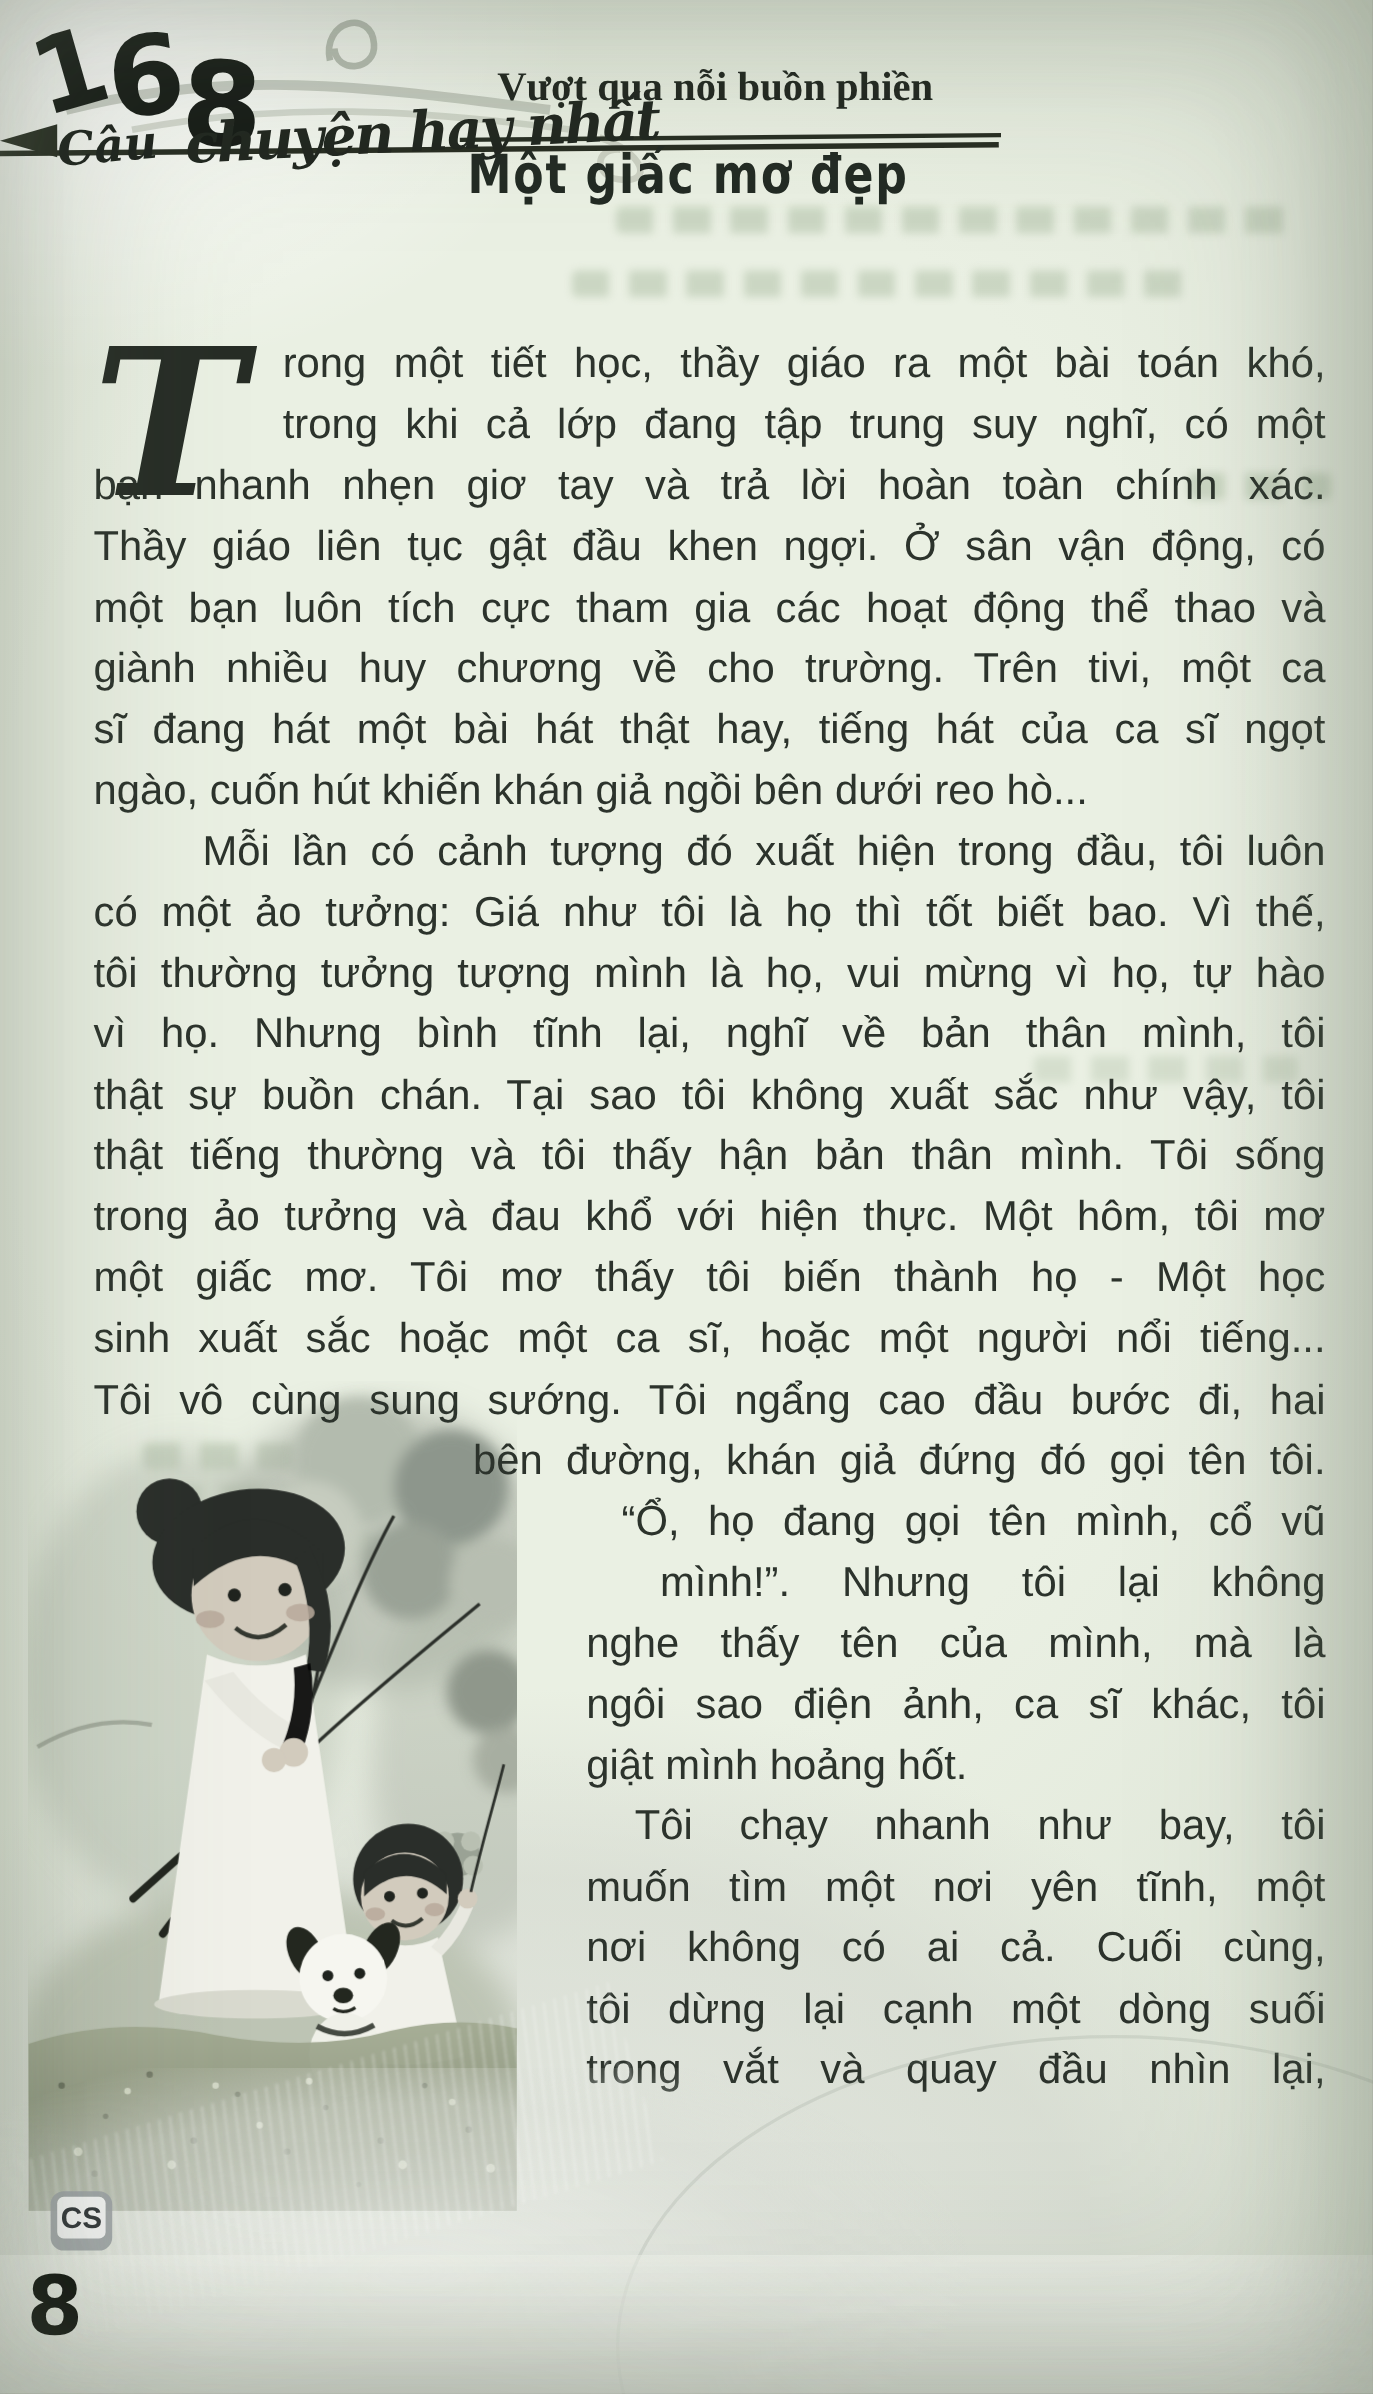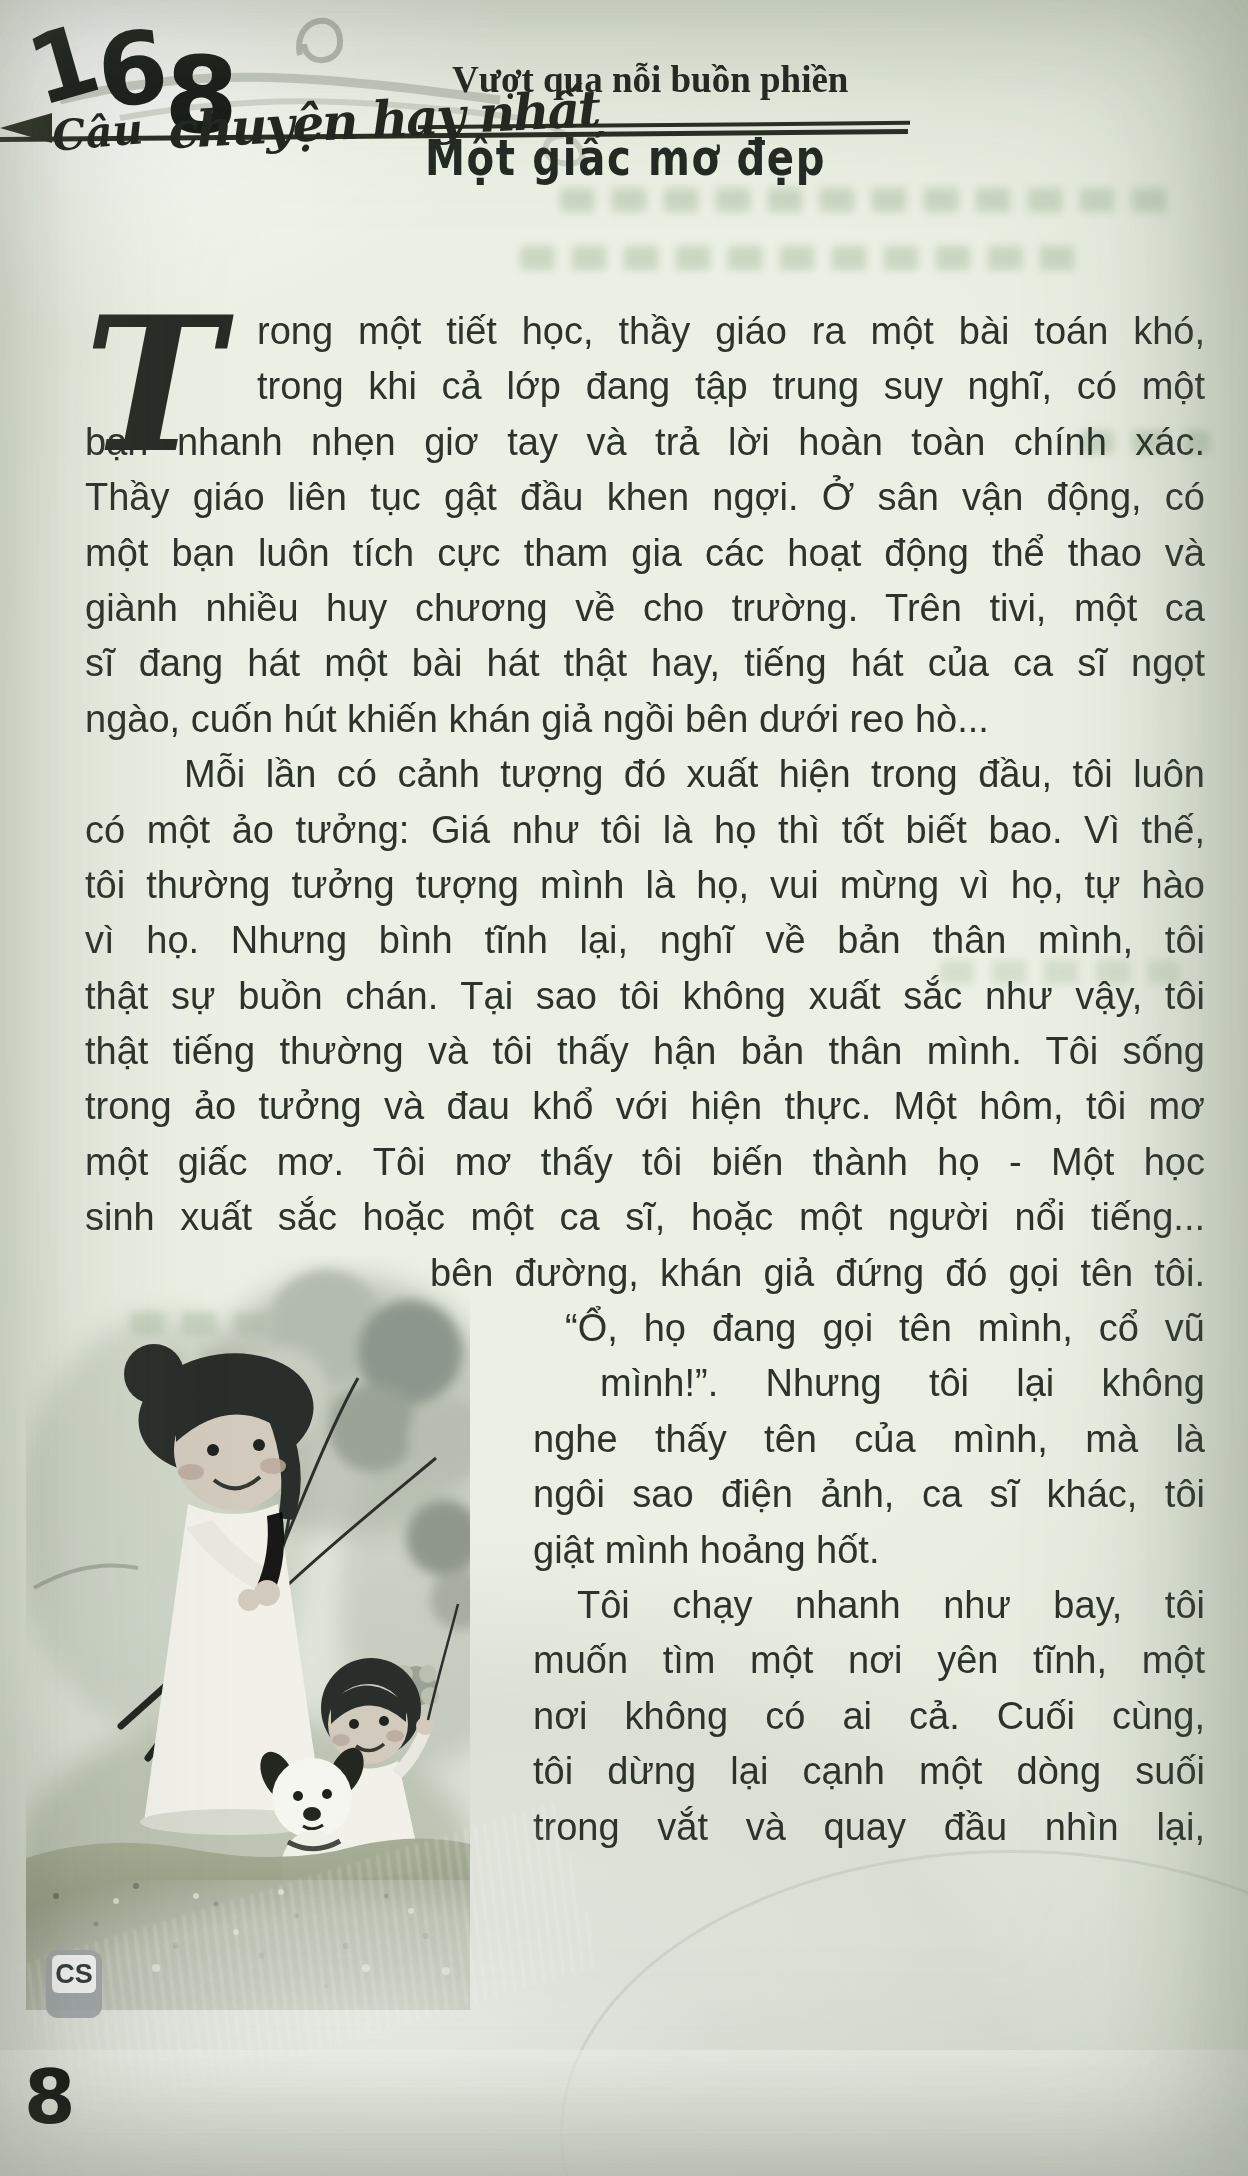--- a/index.html
+++ b/index.html
@@ -47,21 +47,21 @@
   
   .curl{position:absolute;left:0;top:1880px;width:1248px;height:296px;z-index:20;pointer-events:none;
     background:radial-gradient(ellipse 620px 260px at 30% 62%, rgba(236,239,233,.9), rgba(219,223,215,.55) 58%, rgba(219,223,215,0) 82%);}
   .scratch{position:absolute;left:30px;top:1880px;width:560px;height:170px;transform:rotate(-17deg);opacity:.32;filter:blur(1.5px);z-index:21;pointer-events:none;
     background:repeating-linear-gradient(100deg, rgba(255,255,255,.9) 0 2px, rgba(255,255,255,0) 2px 10px);}
   .arc{position:absolute;left:560px;top:1850px;width:900px;height:560px;border:3px solid rgba(120,130,116,.16);border-radius:50%;z-index:21;pointer-events:none;}
   
   .footer-bar{position:absolute;left:0;top:2050px;width:1248px;height:126px;z-index:30;
     background:linear-gradient(rgba(240,243,236,.55), rgba(225,229,221,.85));}
   .page-num{position:absolute;left:24px;top:2054px;font-family:"DejaVu Sans",sans-serif;font-weight:bold;font-size:74px;color:#10140f;z-index:32;}
-  .cs-badge{position:absolute;left:46px;top:1950px;width:56px;height:68px;border-radius:12px;background:rgba(158,164,166,.92);z-index:31;}
+  .cs-badge{position:absolute;left:46px;top:1992px;width:56px;height:54px;border-radius:12px;background:rgba(158,164,166,.92);z-index:31;}
   .cs-inner{position:absolute;left:6px;top:5px;width:44px;height:38px;border-radius:6px;background:#f4f5f4;
     display:flex;align-items:center;justify-content:center;font-family:"Liberation Sans",sans-serif;font-weight:bold;font-size:27px;color:#33383a;}
   .watermark{position:absolute;left:118px;top:2068px;font-size:47px;letter-spacing:.5px;color:#a4aaac;z-index:31;}
 </style>
 </head>
 <body>
 
 <div class="page">
 
   <svg class="hdr-deco" width="1248" height="220" viewBox="0 0 1248 220">
@@ -102,20 +102,21 @@
       <div class="line end">ngào, cuốn hút khiến khán giả ngồi bên dưới reo hò...</div>
       <div class="line ind">Mỗi lần có cảnh tượng đó xuất hiện trong đầu, tôi luôn</div>
       <div class="line ">có một ảo tưởng: Giá như tôi là họ thì tốt biết bao. Vì thế,</div>
       <div class="line ">tôi thường tưởng tượng mình là họ, vui mừng vì họ, tự hào</div>
       <div class="line ">vì họ. Nhưng bình tĩnh lại, nghĩ về bản thân mình, tôi</div>
       <div class="line ">thật sự buồn chán. Tại sao tôi không xuất sắc như vậy, tôi</div>
       <div class="line ">thật tiếng thường và tôi thấy hận bản thân mình. Tôi sống</div>
       <div class="line ">trong ảo tưởng và đau khổ với hiện thực. Một hôm, tôi mơ</div>
       <div class="line ">một giấc mơ. Tôi mơ thấy tôi biến thành họ - Một học</div>
       <div class="line ">sinh xuất sắc hoặc một ca sĩ, hoặc một người nổi tiếng...</div>
+      <div class="line ">Tôi vô cùng sung sướng. Tôi ngẩng cao đầu bước đi, hai</div>
       <div class="line wA">bên đường, khán giả đứng đó gọi tên tôi.</div>
       <div class="line wB">“Ổ, họ đang gọi tên mình, cổ vũ</div>
       <div class="line wC">mình!”. Nhưng tôi lại không</div>
       <div class="line wD">nghe thấy tên của mình, mà là</div>
       <div class="line wD">ngôi sao điện ảnh, ca sĩ khác, tôi</div>
       <div class="line wE">giật mình hoảng hốt.</div>
       <div class="line wF">Tôi chạy nhanh như bay, tôi</div>
       <div class="line wD">muốn tìm một nơi yên tĩnh, một</div>
       <div class="line wD">nơi không có ai cả. Cuối cùng,</div>
       <div class="line wD">tôi dừng lại cạnh một dòng suối</div>

